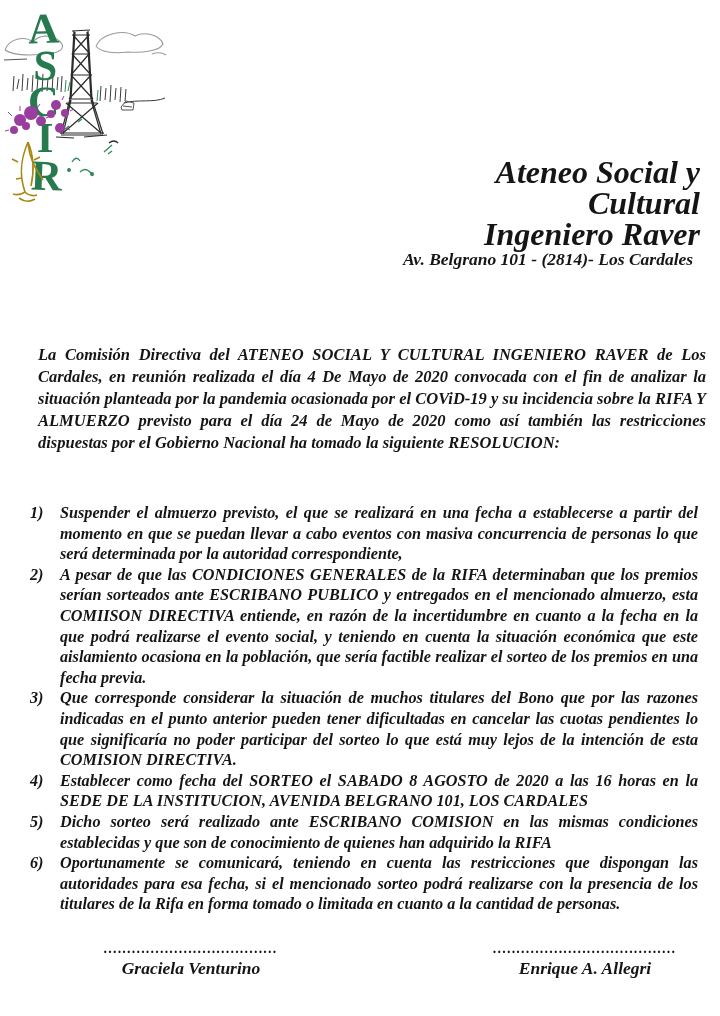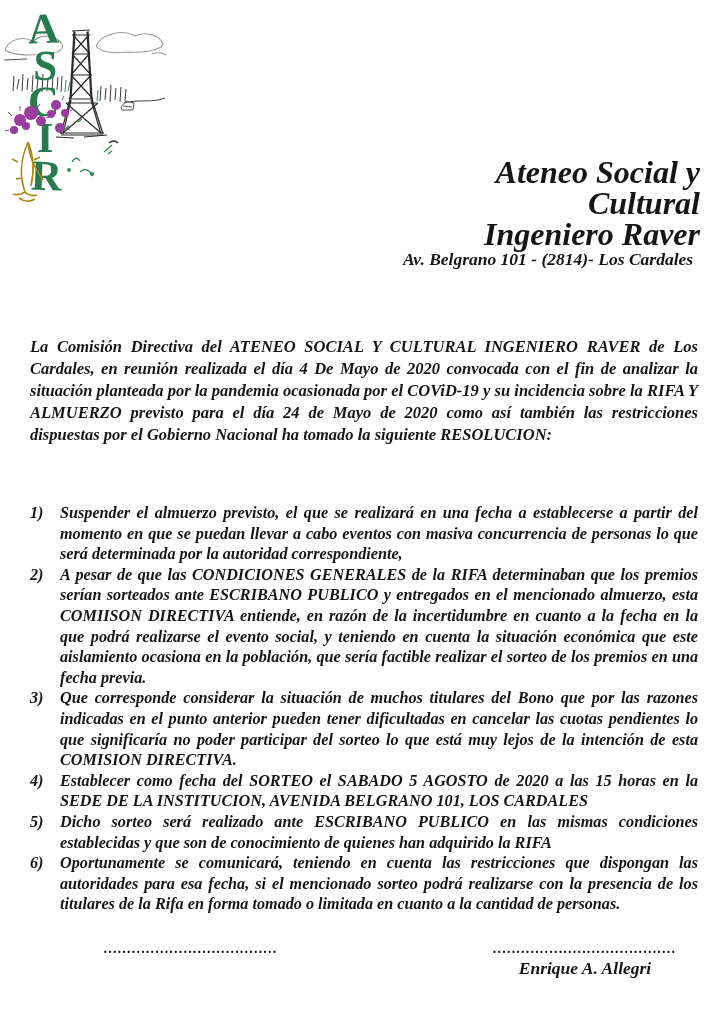--- a/index.html
+++ b/index.html
@@ -19,21 +19,21 @@
   }
   .org-header{
     position:absolute;top:157px;right:20px;width:302px;
     text-align:right;font-size:32px;line-height:31px;
   }
   .address{
     position:absolute;top:248px;right:16px;width:312px;
     text-align:center;font-size:17.5px;line-height:22px;
   }
   .intro{
-    position:absolute;top:336px;left:30px;width:668px;margin:0;
+    position:absolute;top:336px;left:30px;width:668px;margin:8px;
     font-size:16.5px;line-height:22px;
     text-align:justify;text-justify:inter-word;
   }
   .resolutions{
     position:absolute;top:503px;left:30px;width:668px;
     font-size:16.2px;line-height:20.6px;
   }
   .res-item{display:flex;align-items:flex-start;}
   .res-num{flex:0 0 30px;}
   .res-text{flex:1;text-align:justify;text-justify:inter-word;}
@@ -146,33 +146,34 @@
     <div class="res-item">
       <span class="res-num">2)</span>
       <span class="res-text">A pesar de que las CONDICIONES GENERALES de la RIFA determinaban que los premios serían sorteados ante ESCRIBANO PUBLICO y entregados en el mencionado almuerzo, esta COMIISON DIRECTIVA entiende, en razón de la incertidumbre en cuanto a la fecha en la que podrá realizarse el evento social, y teniendo en cuenta la situación económica que este aislamiento ocasiona en la población, que sería factible realizar el sorteo de los premios en una fecha previa.</span>
     </div>
     <div class="res-item">
       <span class="res-num">3)</span>
       <span class="res-text">Que corresponde considerar la situación de muchos titulares del Bono que por las razones indicadas en el punto anterior pueden tener dificultadas en cancelar las cuotas pendientes lo que significaría no poder participar del sorteo lo que está muy lejos de la intención de esta COMISION DIRECTIVA.</span>
     </div>
     <div class="res-item">
       <span class="res-num">4)</span>
-      <span class="res-text">Establecer como fecha del SORTEO el SABADO 5 AGOSTO de 2020 a las 15 horas en la SEDE DE LA INSTITUCION, AVENIDA BELGRANO 101, LOS CARDALES</span>
+      <span class="res-text">Establecer como fecha del SORTEO el SABADO 8 AGOSTO de 2020 a las 16 horas en la SEDE DE LA INSTITUCION, AVENIDA BELGRANO 101, LOS CARDALES</span>
     </div>
     <div class="res-item">
       <span class="res-num">5)</span>
-      <span class="res-text">Dicho sorteo será realizado ante ESCRIBANO PUBLICO en las mismas condiciones establecidas y que son de conocimiento de quienes han adquirido la RIFA</span>
+      <span class="res-text">Dicho sorteo será realizado ante ESCRIBANO COMISION en las mismas condiciones establecidas y que son de conocimiento de quienes han adquirido la RIFA</span>
     </div>
     <div class="res-item">
       <span class="res-num">6)</span>
       <span class="res-text">Oportunamente se comunicará, teniendo en cuenta las restricciones que dispongan las autoridades para esa fecha, si el mencionado sorteo podrá realizarse con la presencia de los titulares de la Rifa en forma tomado o limitada en cuanto a la cantidad de personas.</span>
     </div>
   </div>
 
   <div class="sig-block sig-left">
     <div class="sig-dots">.....................................</div>
+    <div class="sig-name">Graciela Venturino</div>
   </div>
   <div class="sig-block sig-right">
     <div class="sig-dots">.......................................</div>
     <div class="sig-name">Enrique A. Allegri</div>
   </div>
 
 </div>
 
 </body></html>

